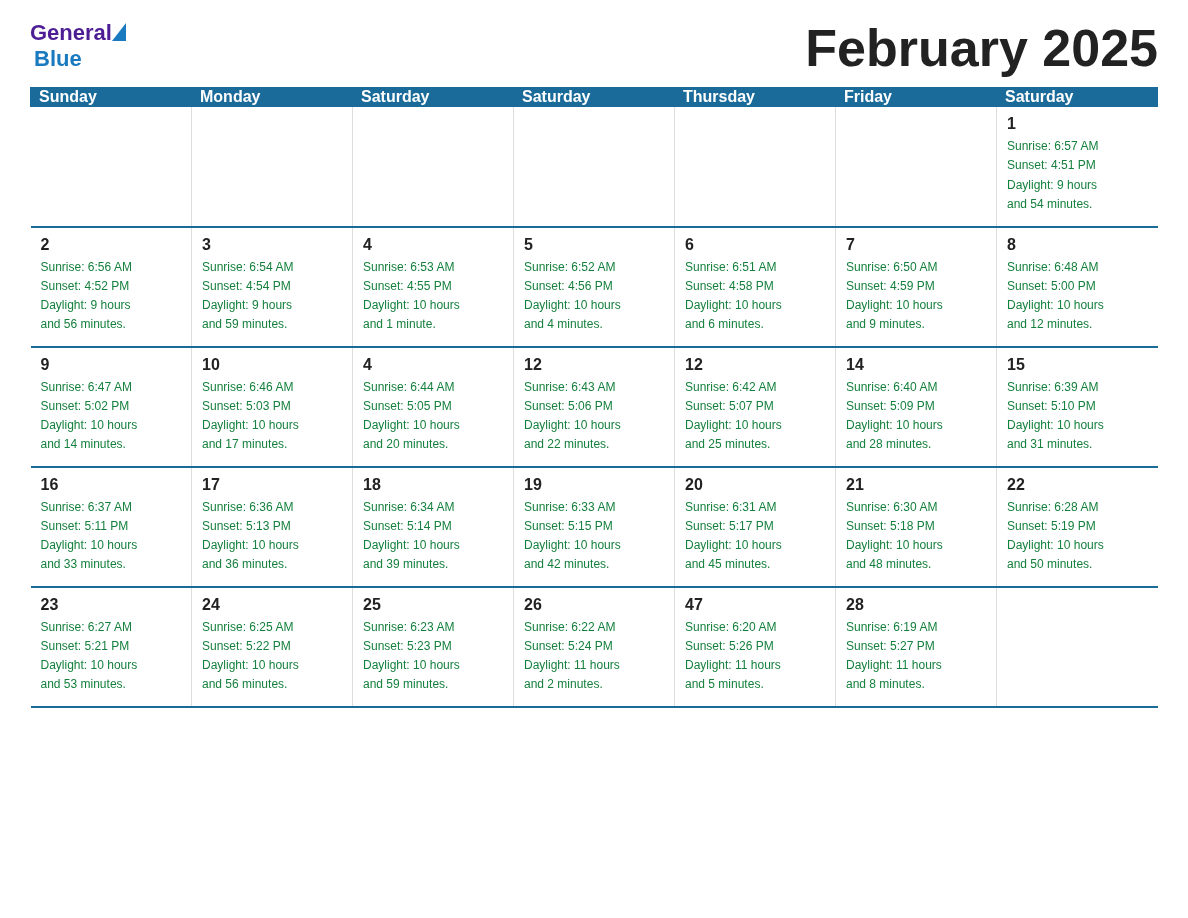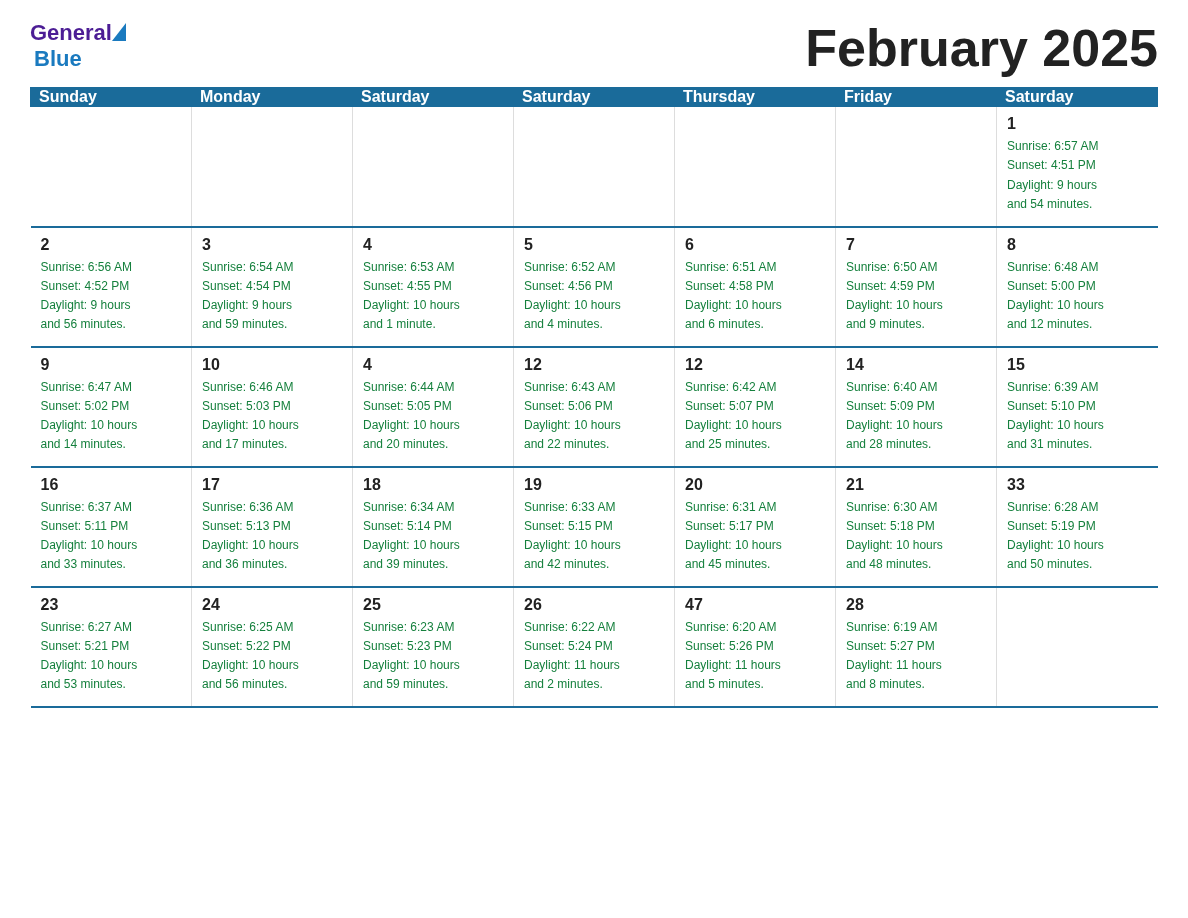--- a/index.html
+++ b/index.html
@@ -233,21 +233,21 @@
         </td>
         <td>
           <span class="day-number">20</span>
           <div class="day-info">Sunrise: 6:31 AM<br>Sunset: 5:17 PM<br>Daylight: 10 hours<br>and 45 minutes.</div>
         </td>
         <td>
           <span class="day-number">21</span>
           <div class="day-info">Sunrise: 6:30 AM<br>Sunset: 5:18 PM<br>Daylight: 10 hours<br>and 48 minutes.</div>
         </td>
         <td>
-          <span class="day-number">33</span>
+          <span class="day-number">22</span>
           <div class="day-info">Sunrise: 6:28 AM<br>Sunset: 5:19 PM<br>Daylight: 10 hours<br>and 50 minutes.</div>
         </td>
       </tr>
       <tr>
         <td>
           <span class="day-number">23</span>
           <div class="day-info">Sunrise: 6:27 AM<br>Sunset: 5:21 PM<br>Daylight: 10 hours<br>and 53 minutes.</div>
         </td>
         <td>
           <span class="day-number">24</span>

